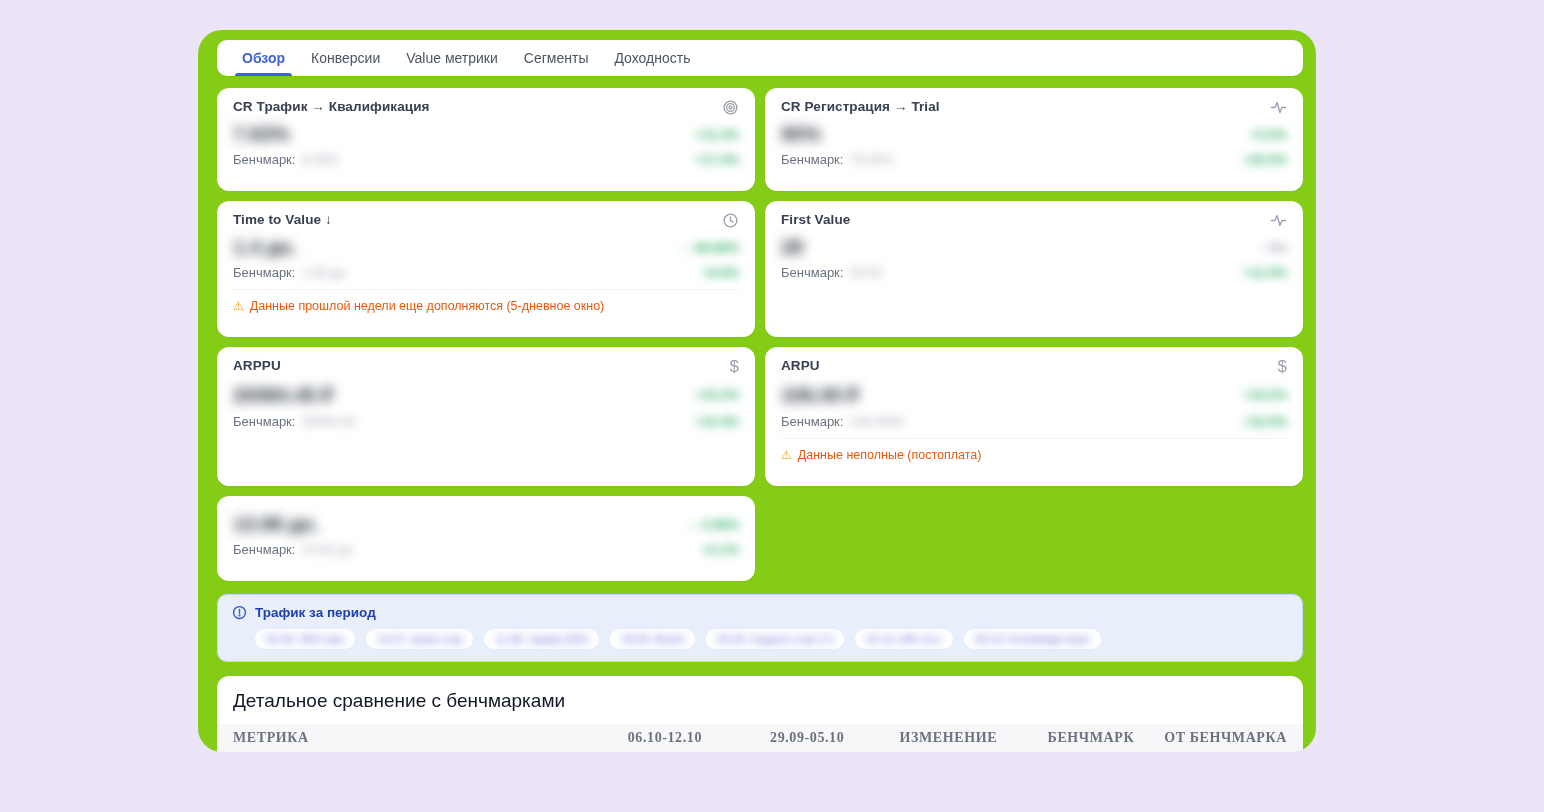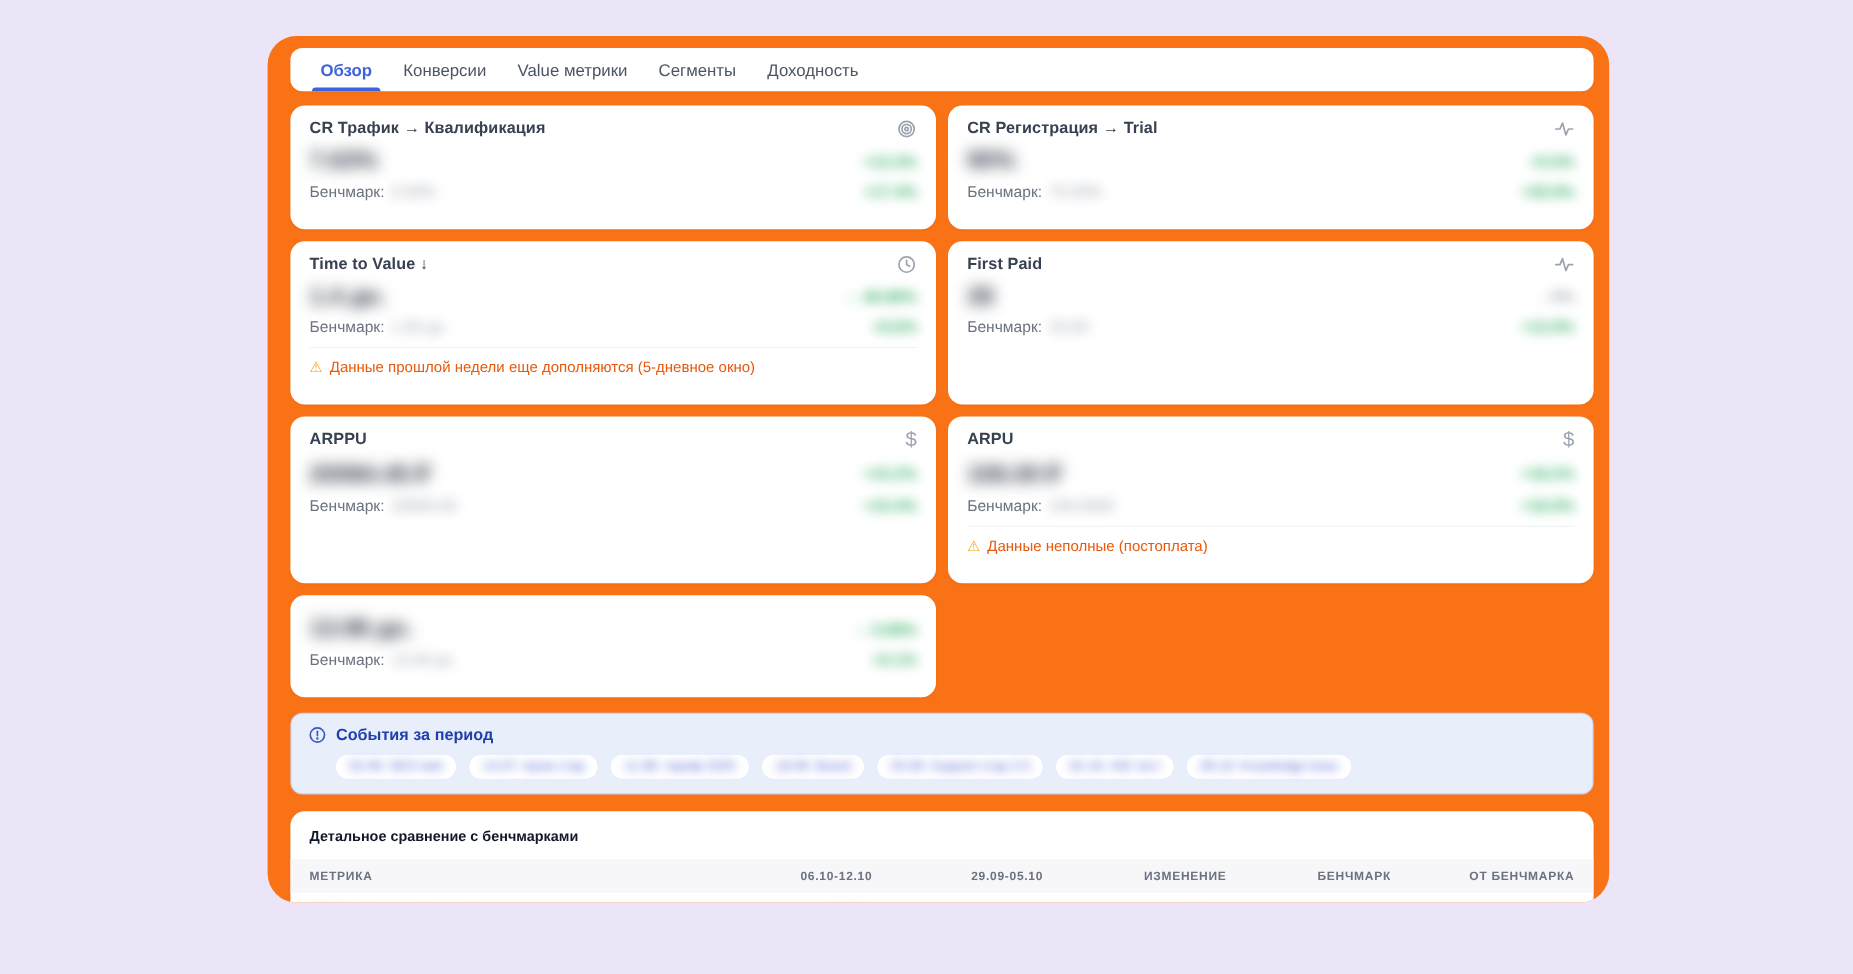--- a/index.html
+++ b/index.html
@@ -6,23 +6,23 @@
   html,body { width:1544px; height:812px; }
   body {
     font-family: "Liberation Sans", sans-serif;
     background: #ece4f7;
     overflow: hidden;
     position: relative;
   }
   .frame { width:1544px; height:812px; position:relative; }
 
   .panel {
-    position:absolute; left:223px; top:30px;
+    position:absolute; left:198px; top:30px;
     width:1118px; height:722px;
-    background:#f97316;
+    background:#84cc16;
     border-radius:24px;
     padding:10px 13px 0 19px;
     overflow:hidden;
   }
 
   
   .tabbar {
     background:#ffffff;
     border-radius:10px;
     height:36px;
@@ -119,36 +119,37 @@
   
   .table-card {
     margin-top:14px;
     background:#ffffff;
     border-radius:12px 12px 14px 14px;
     padding-top:14px;
     height:185px;
     overflow:hidden;
     box-shadow:0 1px 2px rgba(16,24,40,.04);
   }
-  .table-title { font-size:12px; font-weight:700; color:#111827; padding:0 16px 12px 16px; }
+  .table-title { font-size:19px; font-weight:400; color:#111827; padding:0 16px 12px 16px; }
   .trow {
     display:grid;
     grid-template-columns: 31% 13.5% 13.5% 14.5% 13% 14.5%;
     align-items:center;
     padding:0 16px;
   }
   .trow > :not(:first-child) { text-align:right; }
   .thead {
     background:#f7f7f9;
     height:28px;
-    font-size:10px;
+    font-size:14px;
     font-weight:600;
     letter-spacing:.6px;
     color:#6b7280;
     text-transform:uppercase;
+    font-family:Liberation Serif, serif;
   }
   .tbody-row { height:37px; border-bottom:1px solid #f1f2f4; font-size:13px; }
   .cell-metric { color:#374151; font-weight:600; }
   .cell-current { color:#374151; font-weight:700; }
   .cell-prev, .cell-bench { color:#9ca3af; }
   .cell-change, .cell-vs { font-weight:600; }
 </style>
 </head>
 <body>
 
@@ -250,21 +251,21 @@
             <span class="bench-change blurred-md" data-trend="up">+6.6%</span>
           </div>
           <div class="card-warning">
             <span class="warn-icon">⚠</span>
             <span>Данные прошлой недели еще дополняются (5-дневное окно)</span>
           </div>
         </div>
 
         <div class="card">
           <div class="card-head">
-            <span class="card-title">First Paid</span>
+            <span class="card-title">First Value</span>
             <span class="card-icon" data-icon="activity">
 
               <svg class="i-activity" viewBox="0 0 24 24" fill="none" stroke="currentColor" stroke-width="2" stroke-linecap="round" stroke-linejoin="round">
                 <polyline points="2,12 7,12 10,5 14,19 17,12 22,12"></polyline>
               </svg>
 
             </span>
           </div>
           <div class="card-valrow">
             <span class="card-value blurred">28</span>
@@ -336,21 +337,21 @@
 
     </div>
 
     <div class="events">
       <div class="events-head">
         <svg class="info-icon" viewBox="0 0 24 24" fill="none" stroke="currentColor" stroke-width="2.2" stroke-linecap="round">
           <circle cx="12" cy="12" r="9.5"></circle>
             <line x1="12" y1="7" x2="12" y2="13"></line>
             <circle cx="12" cy="16.6" r="0.6" fill="currentColor"></circle>
         </svg>
-        <span class="events-title">События за период</span>
+        <span class="events-title">Трафик за период</span>
       </div>
       <div class="chips">
 
           <span class="chip">
             <span class="blurred-sm">02.06: SEO кмп</span>
           </span>
 
           <span class="chip">
             <span class="blurred-sm">14.07: пром стар</span>
           </span>

